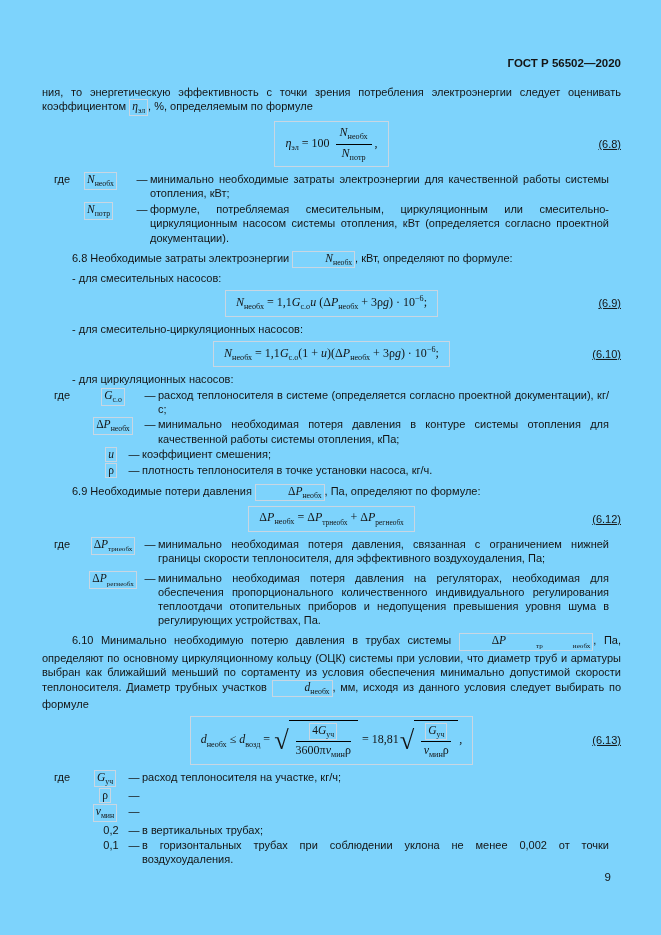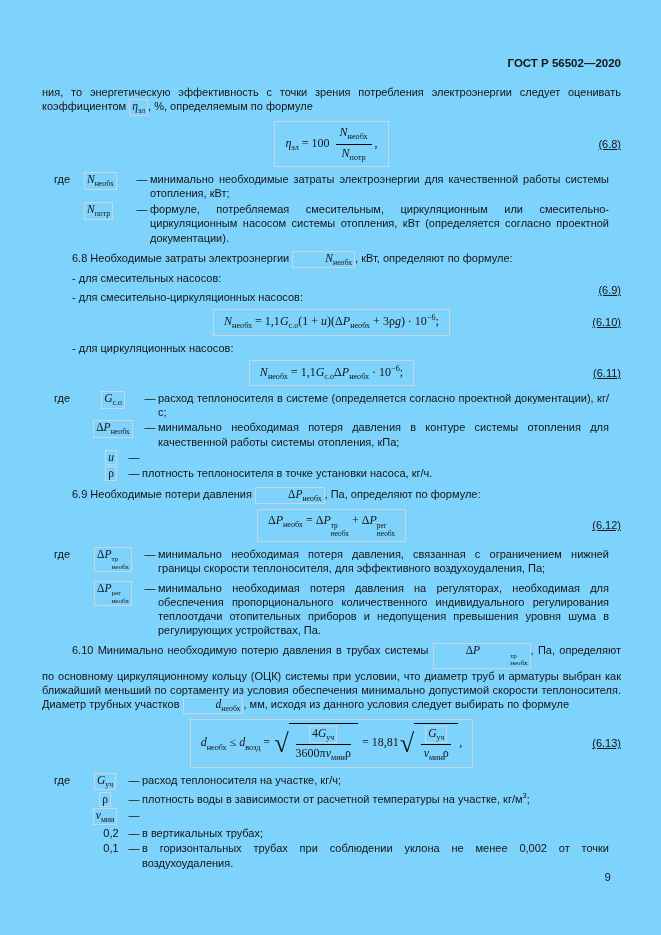--- a/index.html
+++ b/index.html
@@ -30,21 +30,21 @@
   .formula-num { position:absolute; right:0; top:50%; transform:translateY(-50%); font-size:11px;text-decoration:underline; }
   
   .frac { display:inline-flex; flex-direction:column; vertical-align:middle; text-align:center; margin:0 3px; }
   .fnum { border-bottom:1px solid #000; padding:0 4px 1px; display:block; }
   .fden { padding-top:1px; display:block; }
   
   .sqrt { display:inline-flex; align-items:center; vertical-align:middle; margin:0 1px; }
   .rsign { font-size:2.2em; line-height:0.85; font-style:normal; }
   .rbody { border-top:1px solid #000; padding:2px 4px 0; display:inline-block; }
   
-  .ss { display:inline-flex; flex-direction:column; font-size:0.62em; line-height:1.05; vertical-align:-0.5em; text-align:left; }
+  .ss { display:inline-flex; flex-direction:row; font-size:0.62em; line-height:1.05; vertical-align:-0.5em; text-align:left; }
   
   .def-group { margin:2px 12px 6px; }
   .def-row { display:flex; align-items:baseline; margin-bottom:1px; }
   .def-lead { flex:0 0 30px; }
   .def-term { flex:0 0 58px; text-align:center; }
   .def-dash { flex:0 0 16px; text-align:center; }
   .def-text { flex:1 1 auto; text-align:justify; }
   .def-group.g1 .def-term { text-align:left; flex-basis:50px; }
   .def-group.g1 .def-row + .def-row { margin-top:2px; }
   .def-group.g3 .def-row + .def-row { margin-top:6px; }
@@ -83,54 +83,52 @@
       <span class="def-term"><span class="m"><i>N</i><sub>потр</sub></span></span>
       <span class="def-dash">—</span>
       <span class="def-text">формуле, потребляемая смесительным, циркуляционным или смесительно-циркуляционным насосом системы отопления, кВт (определяется согласно проектной документации).</span>
     </div>
   </div>
 
   <p class="para indent">6.8 Необходимые затраты электроэнергии <span class="m"><i>N</i><sub>необх</sub></span>, кВт, определяют по формуле:</p>
   <p class="bullet">- для смесительных насосов:</p>
 
   <div class="formula-row">
+    <span class="formula-box"><i>N</i><sub>необх</sub> = 1,1<i>G</i><sub>с.о</sub><i>u</i> (Δ<i>P</i><sub>необх</sub> + 3ρ<i>g</i>) · 10<sup>−6</sup>;</span>
     <span class="formula-num">(6.9)</span>
   </div>
 
   <p class="bullet">- для смесительно-циркуляционных насосов:</p>
 
   <div class="formula-row">
     <span class="formula-box"><i>N</i><sub>необх</sub> = 1,1<i>G</i><sub>с.о</sub>(1 + <i>u</i>)(Δ<i>P</i><sub>необх</sub> + 3ρ<i>g</i>) · 10<sup>−6</sup>;</span>
     <span class="formula-num">(6.10)</span>
   </div>
 
   <p class="bullet">- для циркуляционных насосов:</p>
 
-  <div class="formula-row">
-    <span class="formula-box"><i>N</i><sub>необх</sub> = 1,1<i>G</i><sub>с.о</sub>Δ<i>P</i><sub>необх</sub> · 10<sup>−6</sup>;</span>
-    <span class="formula-num">(6.11)</span>
-  </div>
 
   <div class="def-group g2">
     <div class="def-row">
       <span class="def-lead">где</span>
       <span class="def-term"><span class="m"><i>G</i><sub>с.о</sub></span></span>
       <span class="def-dash">—</span>
       <span class="def-text">расход теплоносителя в системе (определяется согласно проектной документации), кг/с;</span>
     </div>
     <div class="def-row">
       <span class="def-lead"></span>
       <span class="def-term"><span class="m">Δ<i>P</i><sub>необх</sub></span></span>
       <span class="def-dash">—</span>
       <span class="def-text">минимально необходимая потеря давления в контуре системы отопления для качественной работы системы отопления, кПа;</span>
     </div>
     <div class="def-row sub">
       <span class="def-lead"></span>
       <span class="def-term"><span class="m"><i>u</i></span></span>
       <span class="def-dash">—</span>
+      <span class="def-text">коэффициент смешения;</span>
     </div>
     <div class="def-row sub">
       <span class="def-lead"></span>
       <span class="def-term"><span class="m">ρ</span></span>
       <span class="def-dash">—</span>
       <span class="def-text">плотность теплоносителя в точке установки насоса, кг/ч.</span>
     </div>
   </div>
 
   <p class="para indent">6.9 Необходимые потери давления <span class="m">Δ<i>P</i><sub>необх</sub></span>, Па, определяют по формуле:</p>
@@ -193,21 +191,20 @@
     <div class="def-row">
       <span class="def-lead">где</span>
       <span class="def-term"><span class="m"><i>G</i><sub>уч</sub></span></span>
       <span class="def-dash">—</span>
       <span class="def-text">расход теплоносителя на участке, кг/ч;</span>
     </div>
     <div class="def-row">
       <span class="def-lead"></span>
       <span class="def-term"><span class="m">ρ</span></span>
       <span class="def-dash">—</span>
-      <span class="def-text">плотность воды в зависимости от расчетной температуры на участке, кг/м<sup>3</sup>;</span>
     </div>
     <div class="def-row">
       <span class="def-lead"></span>
       <span class="def-term"><span class="m"><i>v</i><sub>мин</sub></span></span>
       <span class="def-dash">—</span>
     </div>
     <div class="def-row sub">
       <span class="def-lead"></span>
       <span class="def-term">0,2</span>
       <span class="def-dash">—</span>

